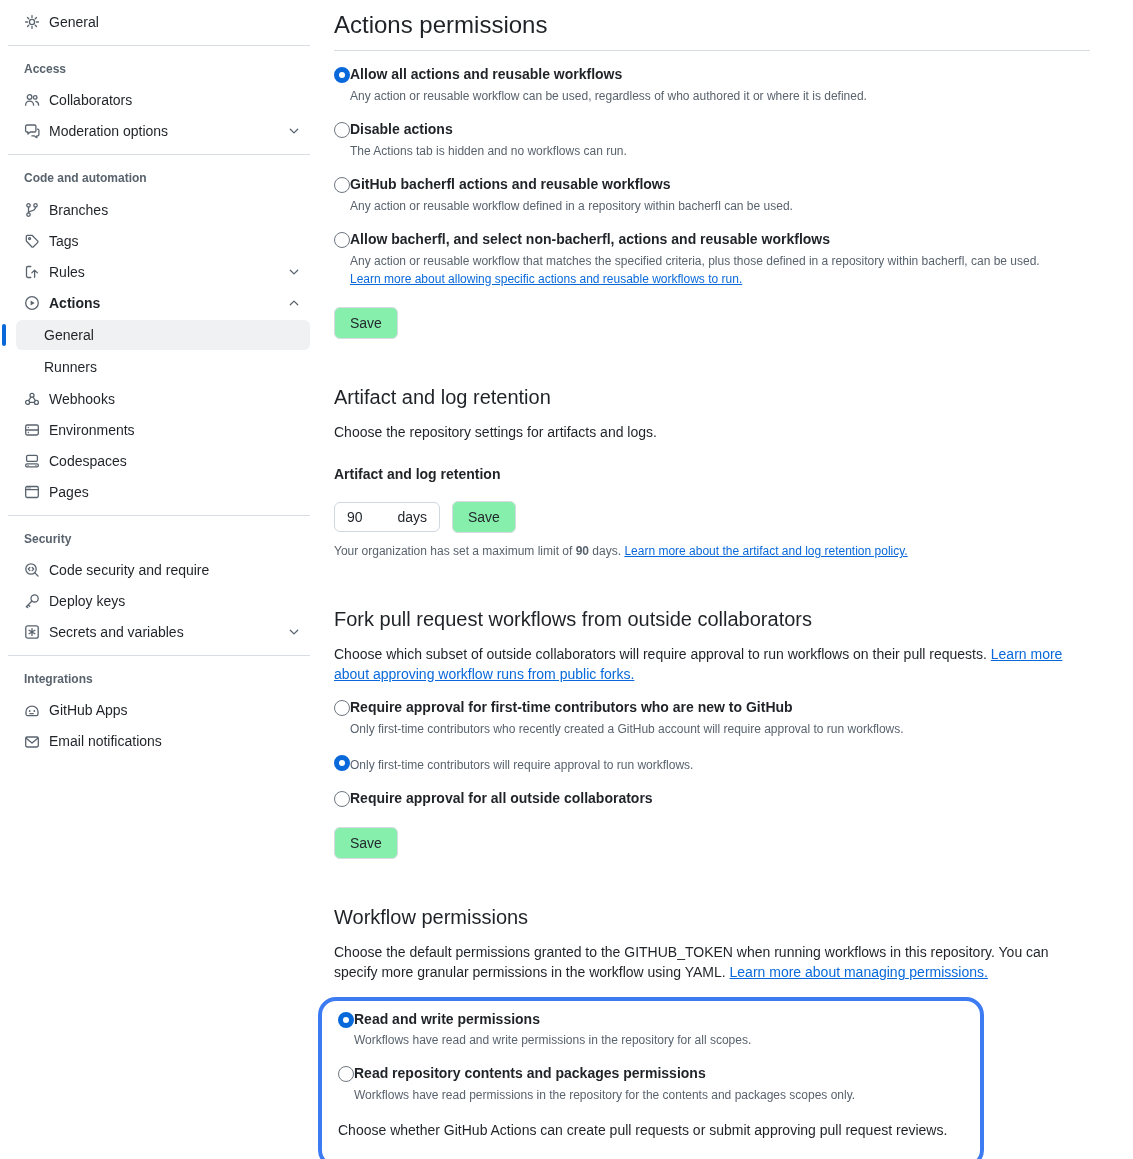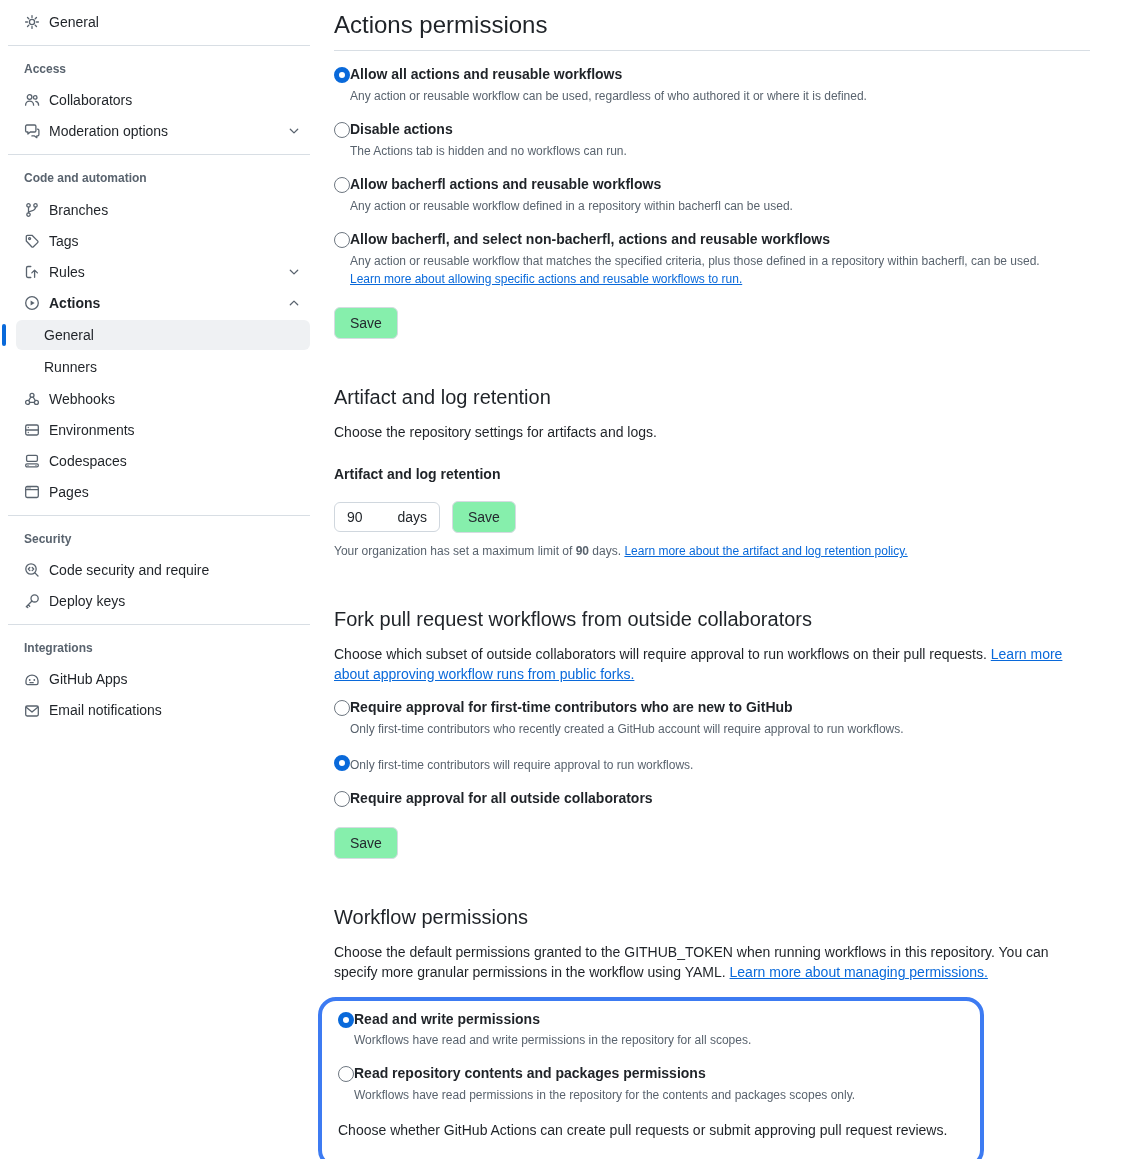--- a/index.html
+++ b/index.html
@@ -248,20 +248,34 @@
     <a class="nav-item">
       <span class="icon">
         <svg width="16" height="16" viewBox="0 0 16 16" class="stroke-ic">
             <circle cx="10.6" cy="5.4" r="3.6"></circle>
             <path d="M8 8L2.3 13.7M4.2 11.8l1.5 1.5M2.6 13.4l1.2 1.2"></path>
           </svg>
       </span>
       <span class="nav-label">Deploy keys</span>
     </a>
 
+    <a class="nav-item">
+      <span class="icon">
+        <svg width="16" height="16" viewBox="0 0 16 16" class="stroke-ic">
+            <rect x="1.8" y="1.8" width="12.4" height="12.4" rx="2"></rect>
+            <path d="M8 4.6v6.8M5.1 6.3l5.8 3.4M10.9 6.3L5.1 9.7"></path>
+          </svg>
+      </span>
+      <span class="nav-label">Secrets and variables</span>
+      <span class="chev">
+        <svg width="16" height="16" viewBox="0 0 16 16" class="stroke-ic">
+            <path d="M4.3 6.3L8 9.9l3.7-3.6"></path>
+          </svg>
+      </span>
+    </a>
 
     <div class="divider"></div>
 
     <div class="section-label">Integrations</div>
 
     <a class="nav-item">
       <span class="icon">
         <svg width="16" height="16" viewBox="0 0 16 16" class="stroke-ic">
             <path d="M2 8.8C2 5.6 4.7 3.2 8 3.2s6 2.4 6 5.6v2.2c0 .9-.7 1.6-1.6 1.6H3.6c-.9 0-1.6-.7-1.6-1.6V8.8z"></path>
             <circle cx="5.7" cy="8" r=".9" fill="#59636e" stroke="none"></circle>
@@ -299,21 +313,21 @@
       <div class="option">
         <span class="radio"></span>
         <div class="option-body">
           <div class="option-label">Disable actions</div>
           <div class="option-desc">The Actions tab is hidden and no workflows can run.</div>
         </div>
       </div>
       <div class="option">
         <span class="radio"></span>
         <div class="option-body">
-          <div class="option-label">Allow bacherfl actions and reusable workflows</div>
+          <div class="option-label">GitHub bacherfl actions and reusable workflows</div>
           <div class="option-desc">Any action or reusable workflow defined in a repository within bacherfl can be used.</div>
         </div>
       </div>
       <div class="option">
         <span class="radio"></span>
         <div class="option-body">
           <div class="option-label">Allow bacherfl, and select non-bacherfl, actions and reusable workflows</div>
           <div class="option-desc">
             <span>Any action or reusable workflow that matches the specified criteria, plus those defined in a repository within bacherfl, can be used.</span>
             <a class="desc-link">Learn more about allowing specific actions and reusable workflows to run.</a>

